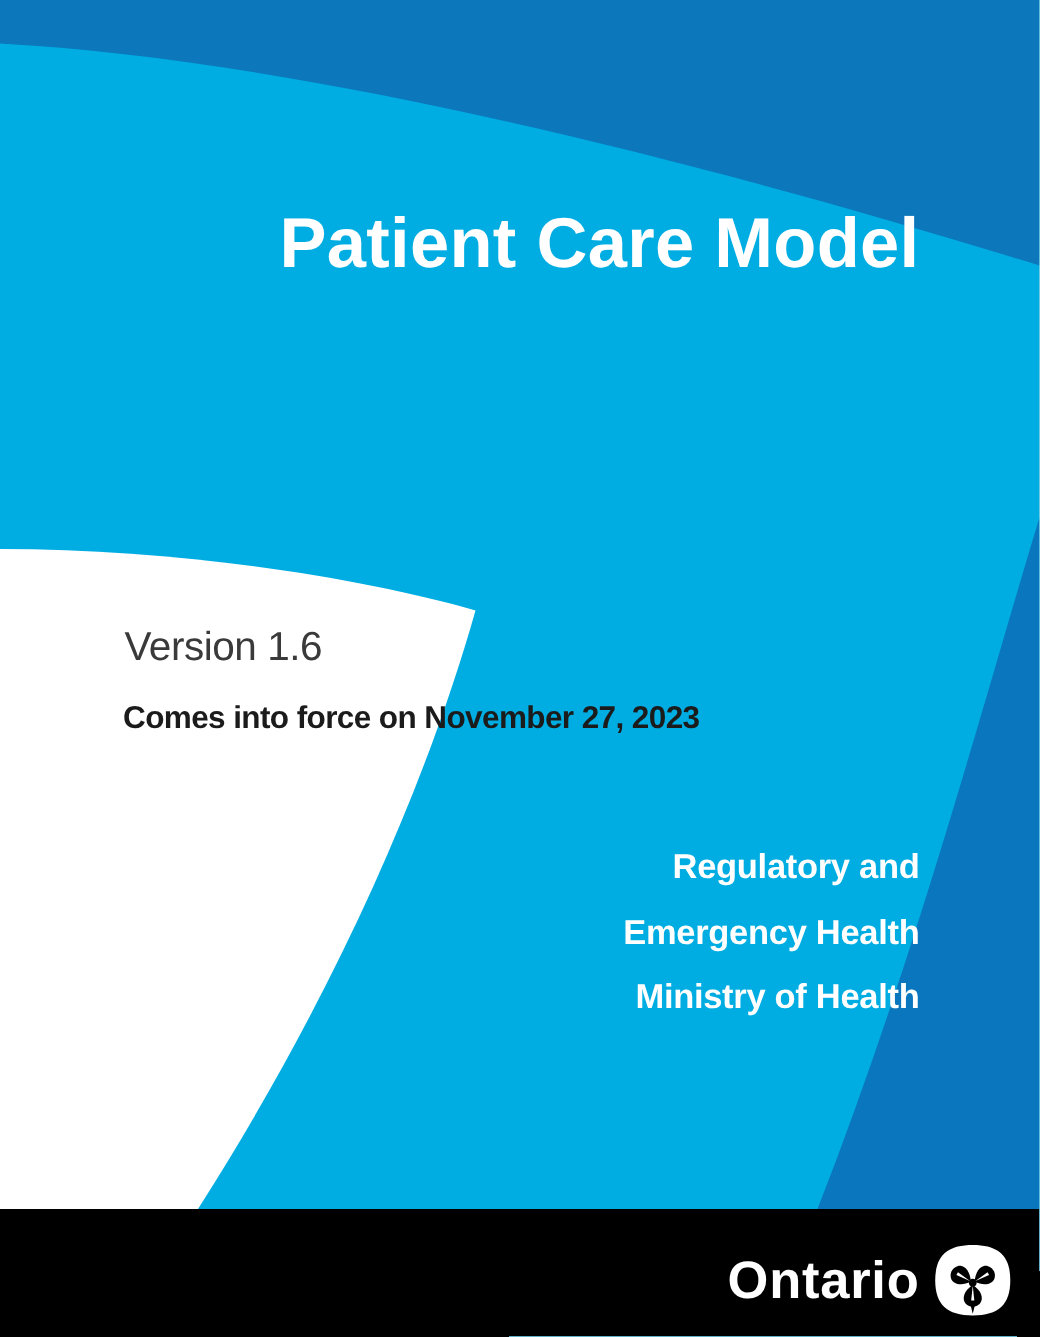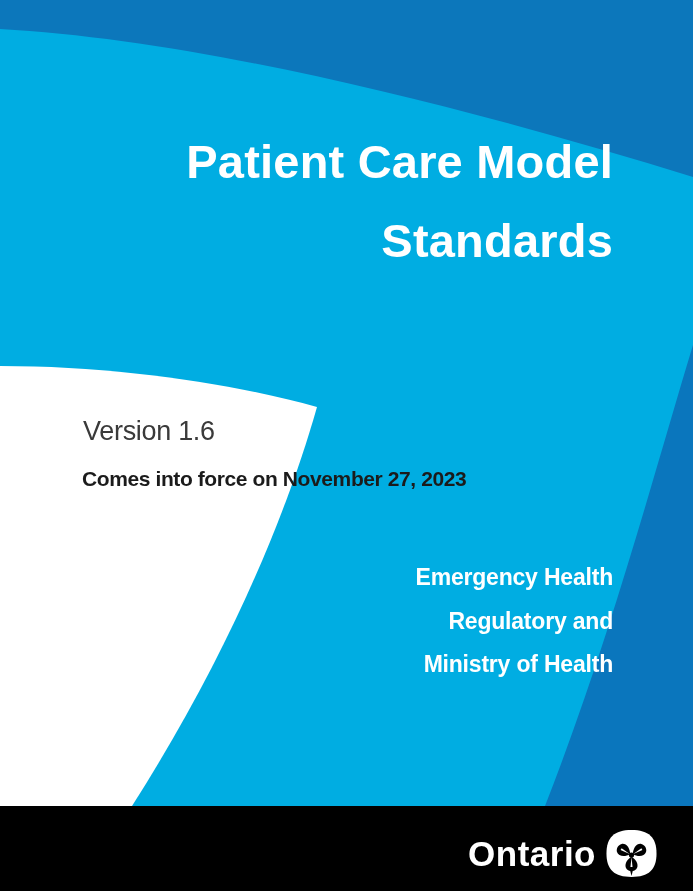--- a/index.html
+++ b/index.html
@@ -45,21 +45,21 @@
   .org-block{
     position:absolute;top:556px;right:80px;
     text-align:right;color:#fff;
     font-size:23px;font-weight:bold;letter-spacing:-0.2px;
     line-height:43.5px;
   }
   .footer-bar{
     position:absolute;left:0;right:0;bottom:0;height:85px;
     background:var(--footer_black,#000);
     display:flex;justify-content:flex-end;align-items:flex-start;
-    padding:0 35px 0 0;box-sizing:border-box;
+    padding:0 18px 0 0;box-sizing:border-box;
   }
   .footer-row{
     display:flex;align-items:center;gap:9px;margin-top:23px;height:49px;
   }
   .wordmark{
     color:#fff;font-size:35px;font-weight:600;letter-spacing:0.5px;
     line-height:49px;
   }
   .trillium{display:block;width:53px;height:49px;}
 </style>
@@ -70,30 +70,29 @@
 
   <svg class="bg-svg" viewBox="0 0 693 891" width="693" height="891" preserveAspectRatio="none">
     <rect class="bg-sky" x="0" y="0" width="693" height="891"></rect>
     <path class="shape-deep" d="M0,0 H693 V177 C460,105 200,40 0,29 Z"></path>
     <path class="shape-wedge" d="M693,345 C655,470 610,640 545,806 L693,806 Z"></path>
     <path class="shape-white" d="M0,366 C120,366 240,385 317,407 C285,520 225,660 132,806 L0,806 Z"></path>
   </svg>
 
   <div class="title-block">
     <div>Patient Care Model</div>
-    <div>Standards</div>
   </div>
 
   <div class="version-line">Version 1.6</div>
 
   <div class="note-line">Comes into force on November 27, 2023</div>
 
   <div class="org-block">
+    <div>Regulatory and</div>
     <div>Emergency Health</div>
-    <div>Regulatory and</div>
     <div>Ministry of Health</div>
   </div>
 
   <div class="footer-bar">
     <div class="footer-row">
       <span class="wordmark">Ontario</span>
       <svg class="trillium" viewBox="0 0 100 94">
         <path fill="#ffffff" d="M50,2 C83,2 98,16 98,47 C98,78 83,92 50,92 C17,92 2,78 2,47 C2,16 17,2 50,2 Z"></path>
         <g transform="translate(50,50)">
           <circle cx="0" cy="0" r="5" fill="#000000"></circle>

